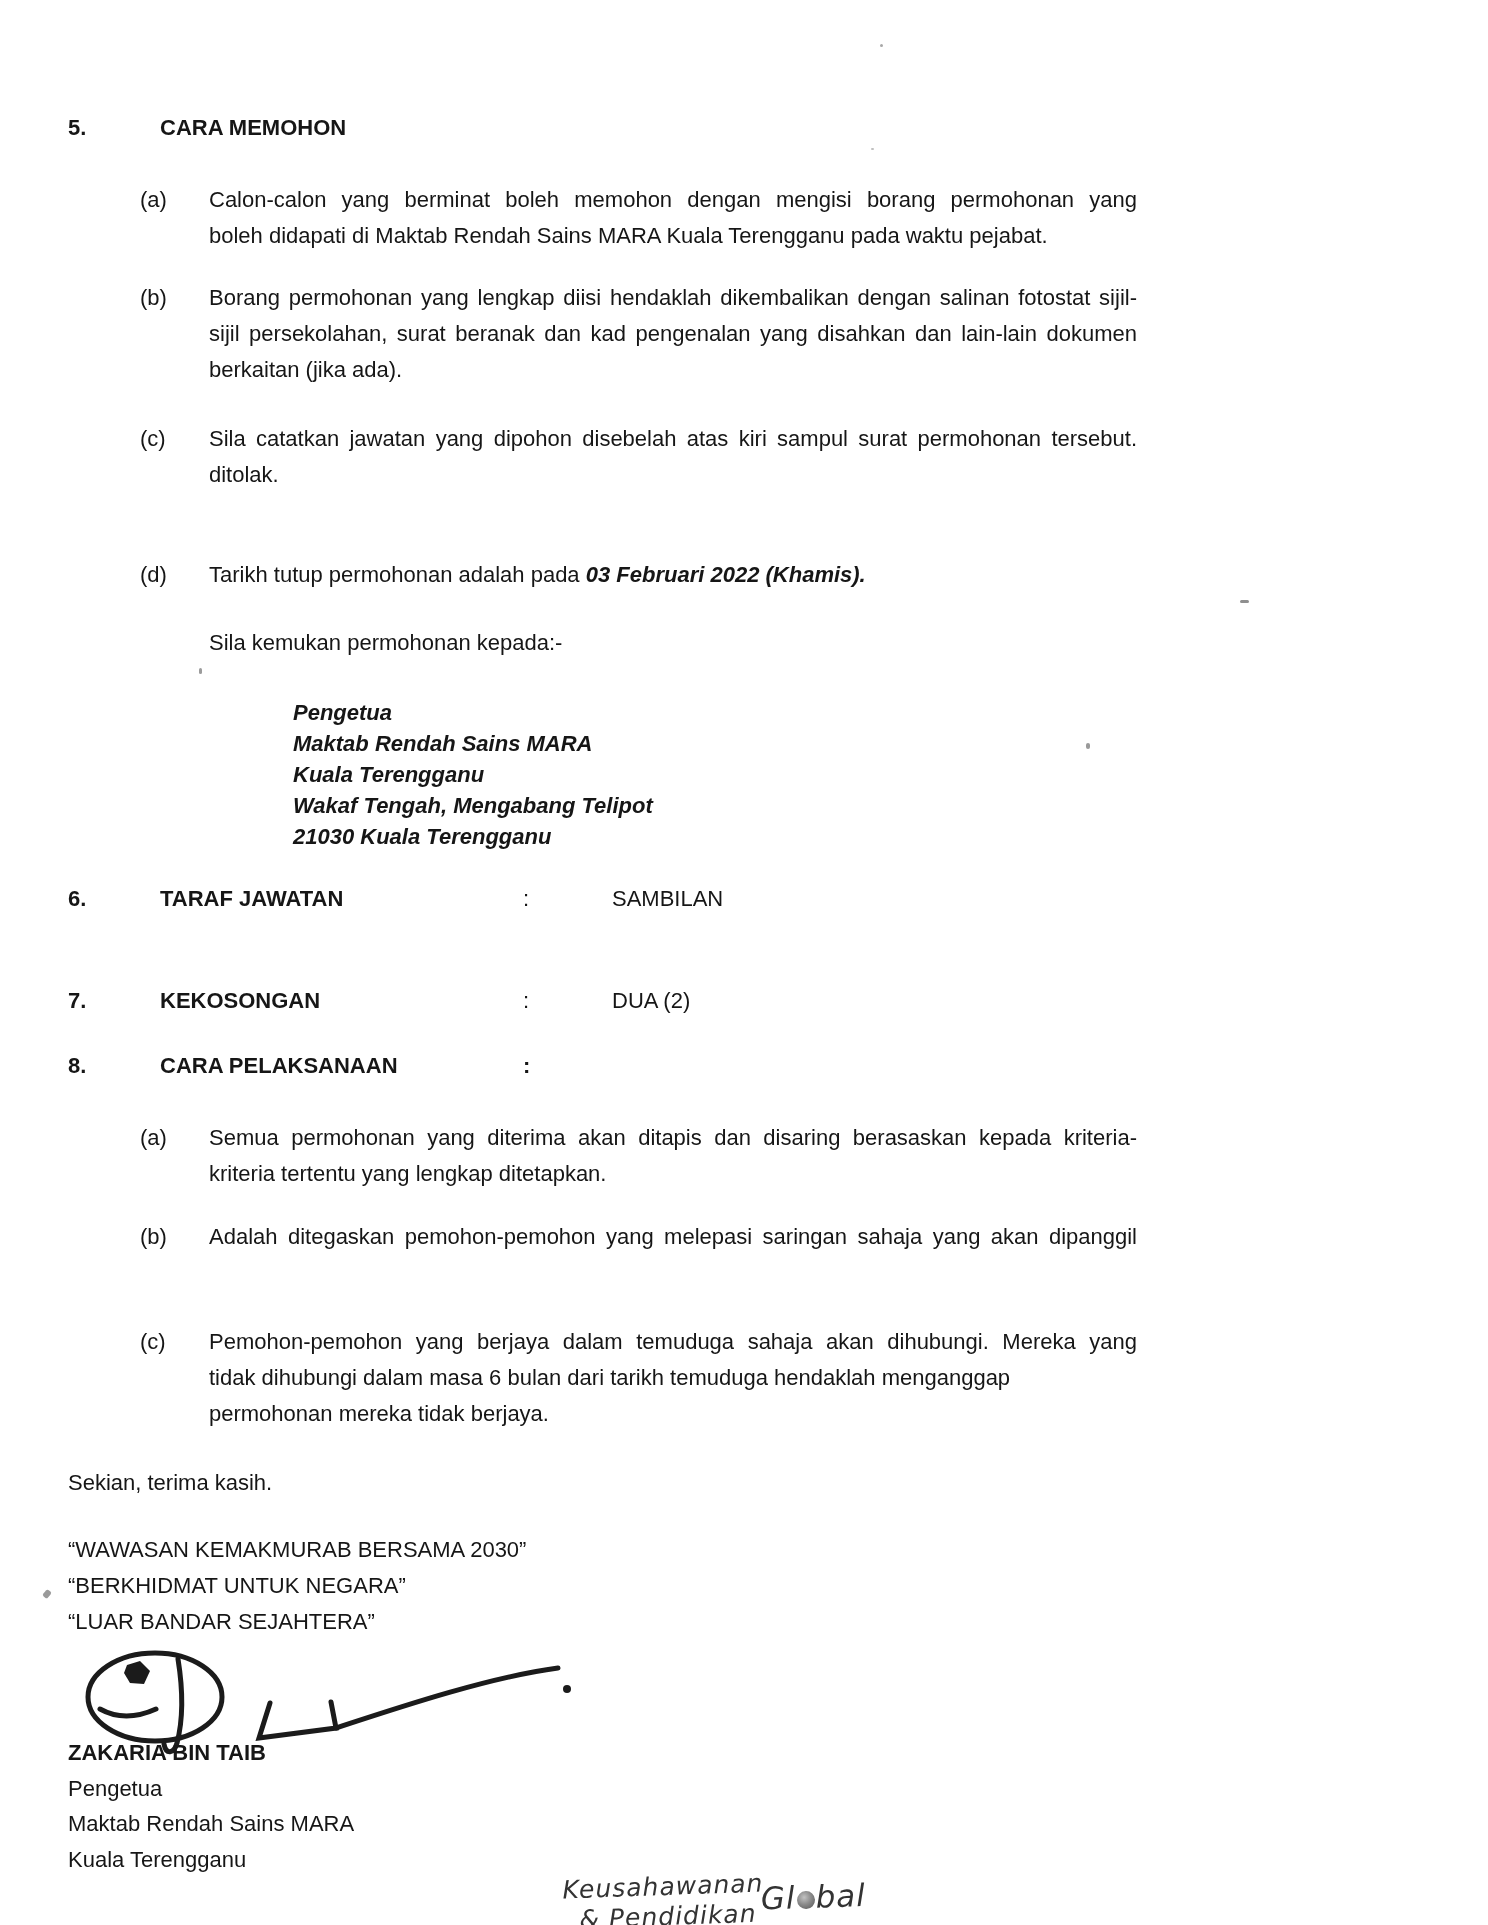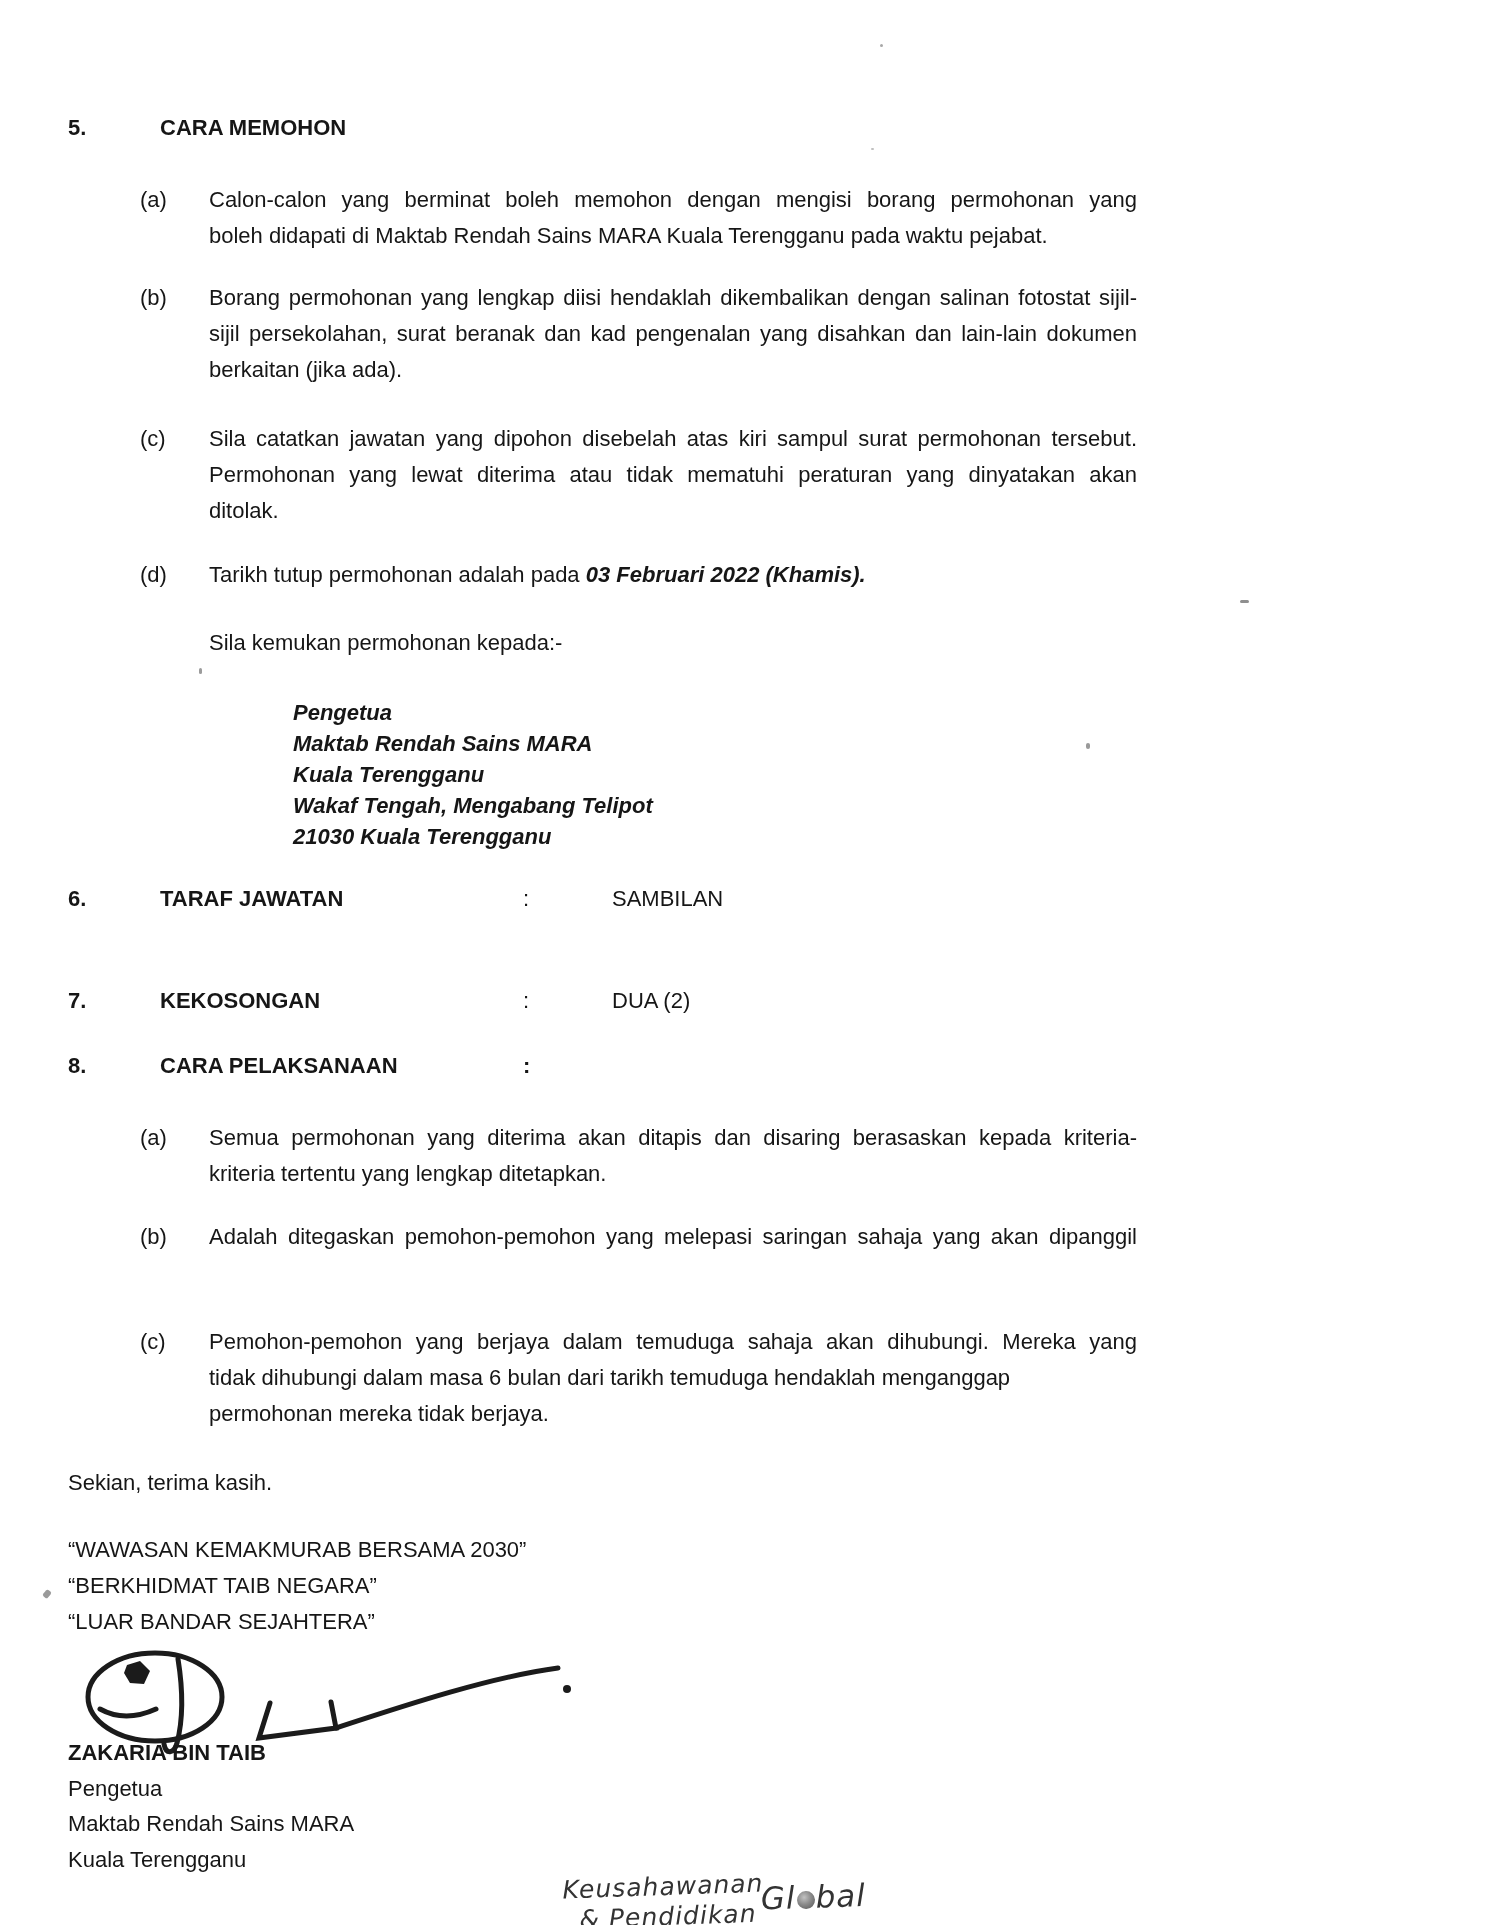--- a/index.html
+++ b/index.html
@@ -84,21 +84,20 @@
       <div class="pl just">Borang permohonan yang lengkap diisi hendaklah dikembalikan dengan salinan fotostat sijil-</div>
       <div class="pl just">sijil persekolahan, surat beranak dan kad pengenalan yang disahkan dan lain-lain dokumen</div>
       <div class="pl">berkaitan (jika ada).</div>
     </div>
   </div>
 
   <div class="abs item" style="top:421px;">
     <span class="ilabel">(c)</span>
     <div class="ptext">
       <div class="pl just">Sila catatkan jawatan yang dipohon disebelah atas kiri sampul surat permohonan tersebut.</div>
-      <div class="pl just">Permohonan yang lewat diterima atau tidak mematuhi peraturan yang dinyatakan akan</div>
       <div class="pl">ditolak.</div>
     </div>
   </div>
 
   <div class="abs item" style="top:557px;">
     <span class="ilabel">(d)</span>
     <div class="ptext">
       <div class="pl"><span>Tarikh tutup permohonan adalah pada </span><span class="bi">03 Februari 2022 (Khamis).</span></div>
     </div>
   </div>
@@ -154,21 +153,21 @@
       <div class="pl just">Pemohon-pemohon yang berjaya dalam temuduga sahaja akan dihubungi. Mereka yang</div>
       <div class="pl">tidak dihubungi dalam masa 6 bulan dari tarikh temuduga hendaklah menganggap</div>
       <div class="pl">permohonan mereka tidak berjaya.</div>
     </div>
   </div>
 
   <div class="abs closing" style="left:68px; top:1465px;">Sekian, terima kasih.</div>
 
   <div class="abs slogans" style="left:68px; top:1532px;">
     <div>“WAWASAN KEMAKMURAB BERSAMA 2030”</div>
-    <div>“BERKHIDMAT TAIB NEGARA”</div>
+    <div>“BERKHIDMAT UNTUK NEGARA”</div>
     <div>“LUAR BANDAR SEJAHTERA”</div>
   </div>
 
   <svg class="abs" style="left:70px; top:1645px;" width="510" height="120" viewBox="0 0 510 120">
     <g fill="none" stroke="#1b1b1b" stroke-width="5" stroke-linecap="round">
       <ellipse cx="85" cy="52" rx="67" ry="44"></ellipse>
       <path d="M 30 64 Q 55 78 86 64"></path>
       <path d="M 108 14 C 113 45 113 75 107 98 C 104 109 96 110 94 99"></path>
       <path d="M 200 58 L 189 93 L 266 83 L 261 57"></path>
       <path d="M 266 83 C 330 62 420 32 488 23"></path>

